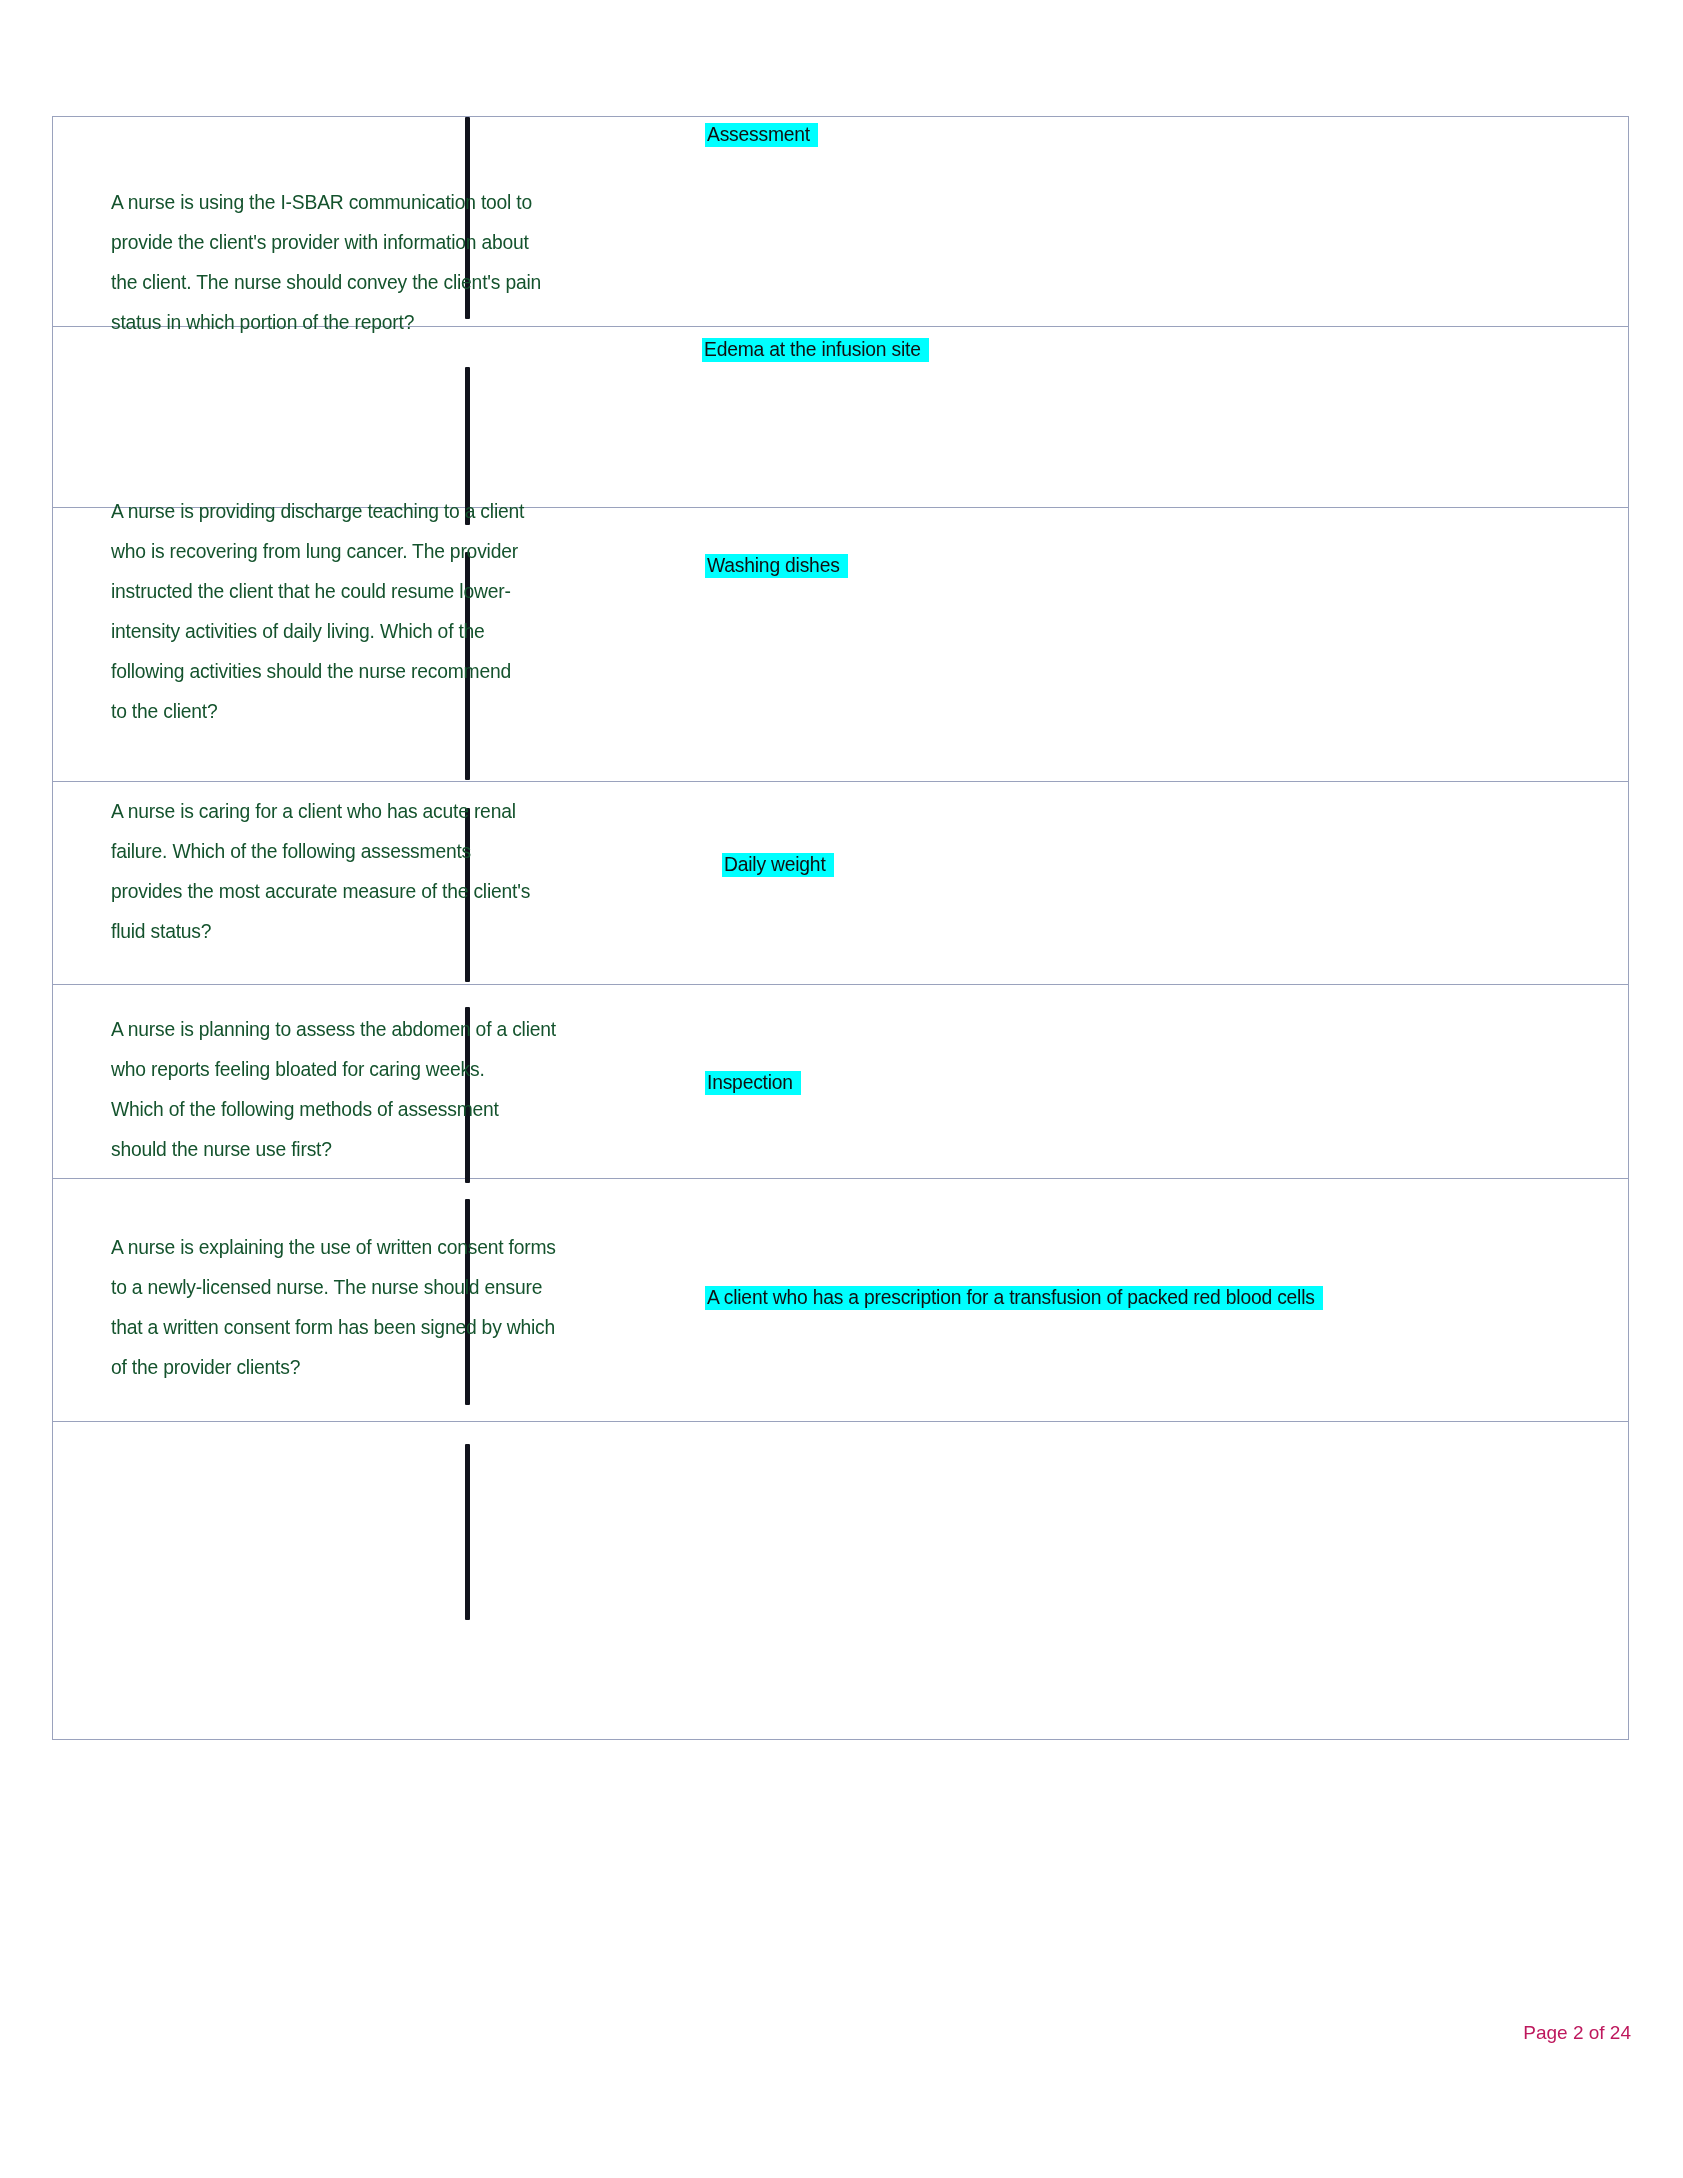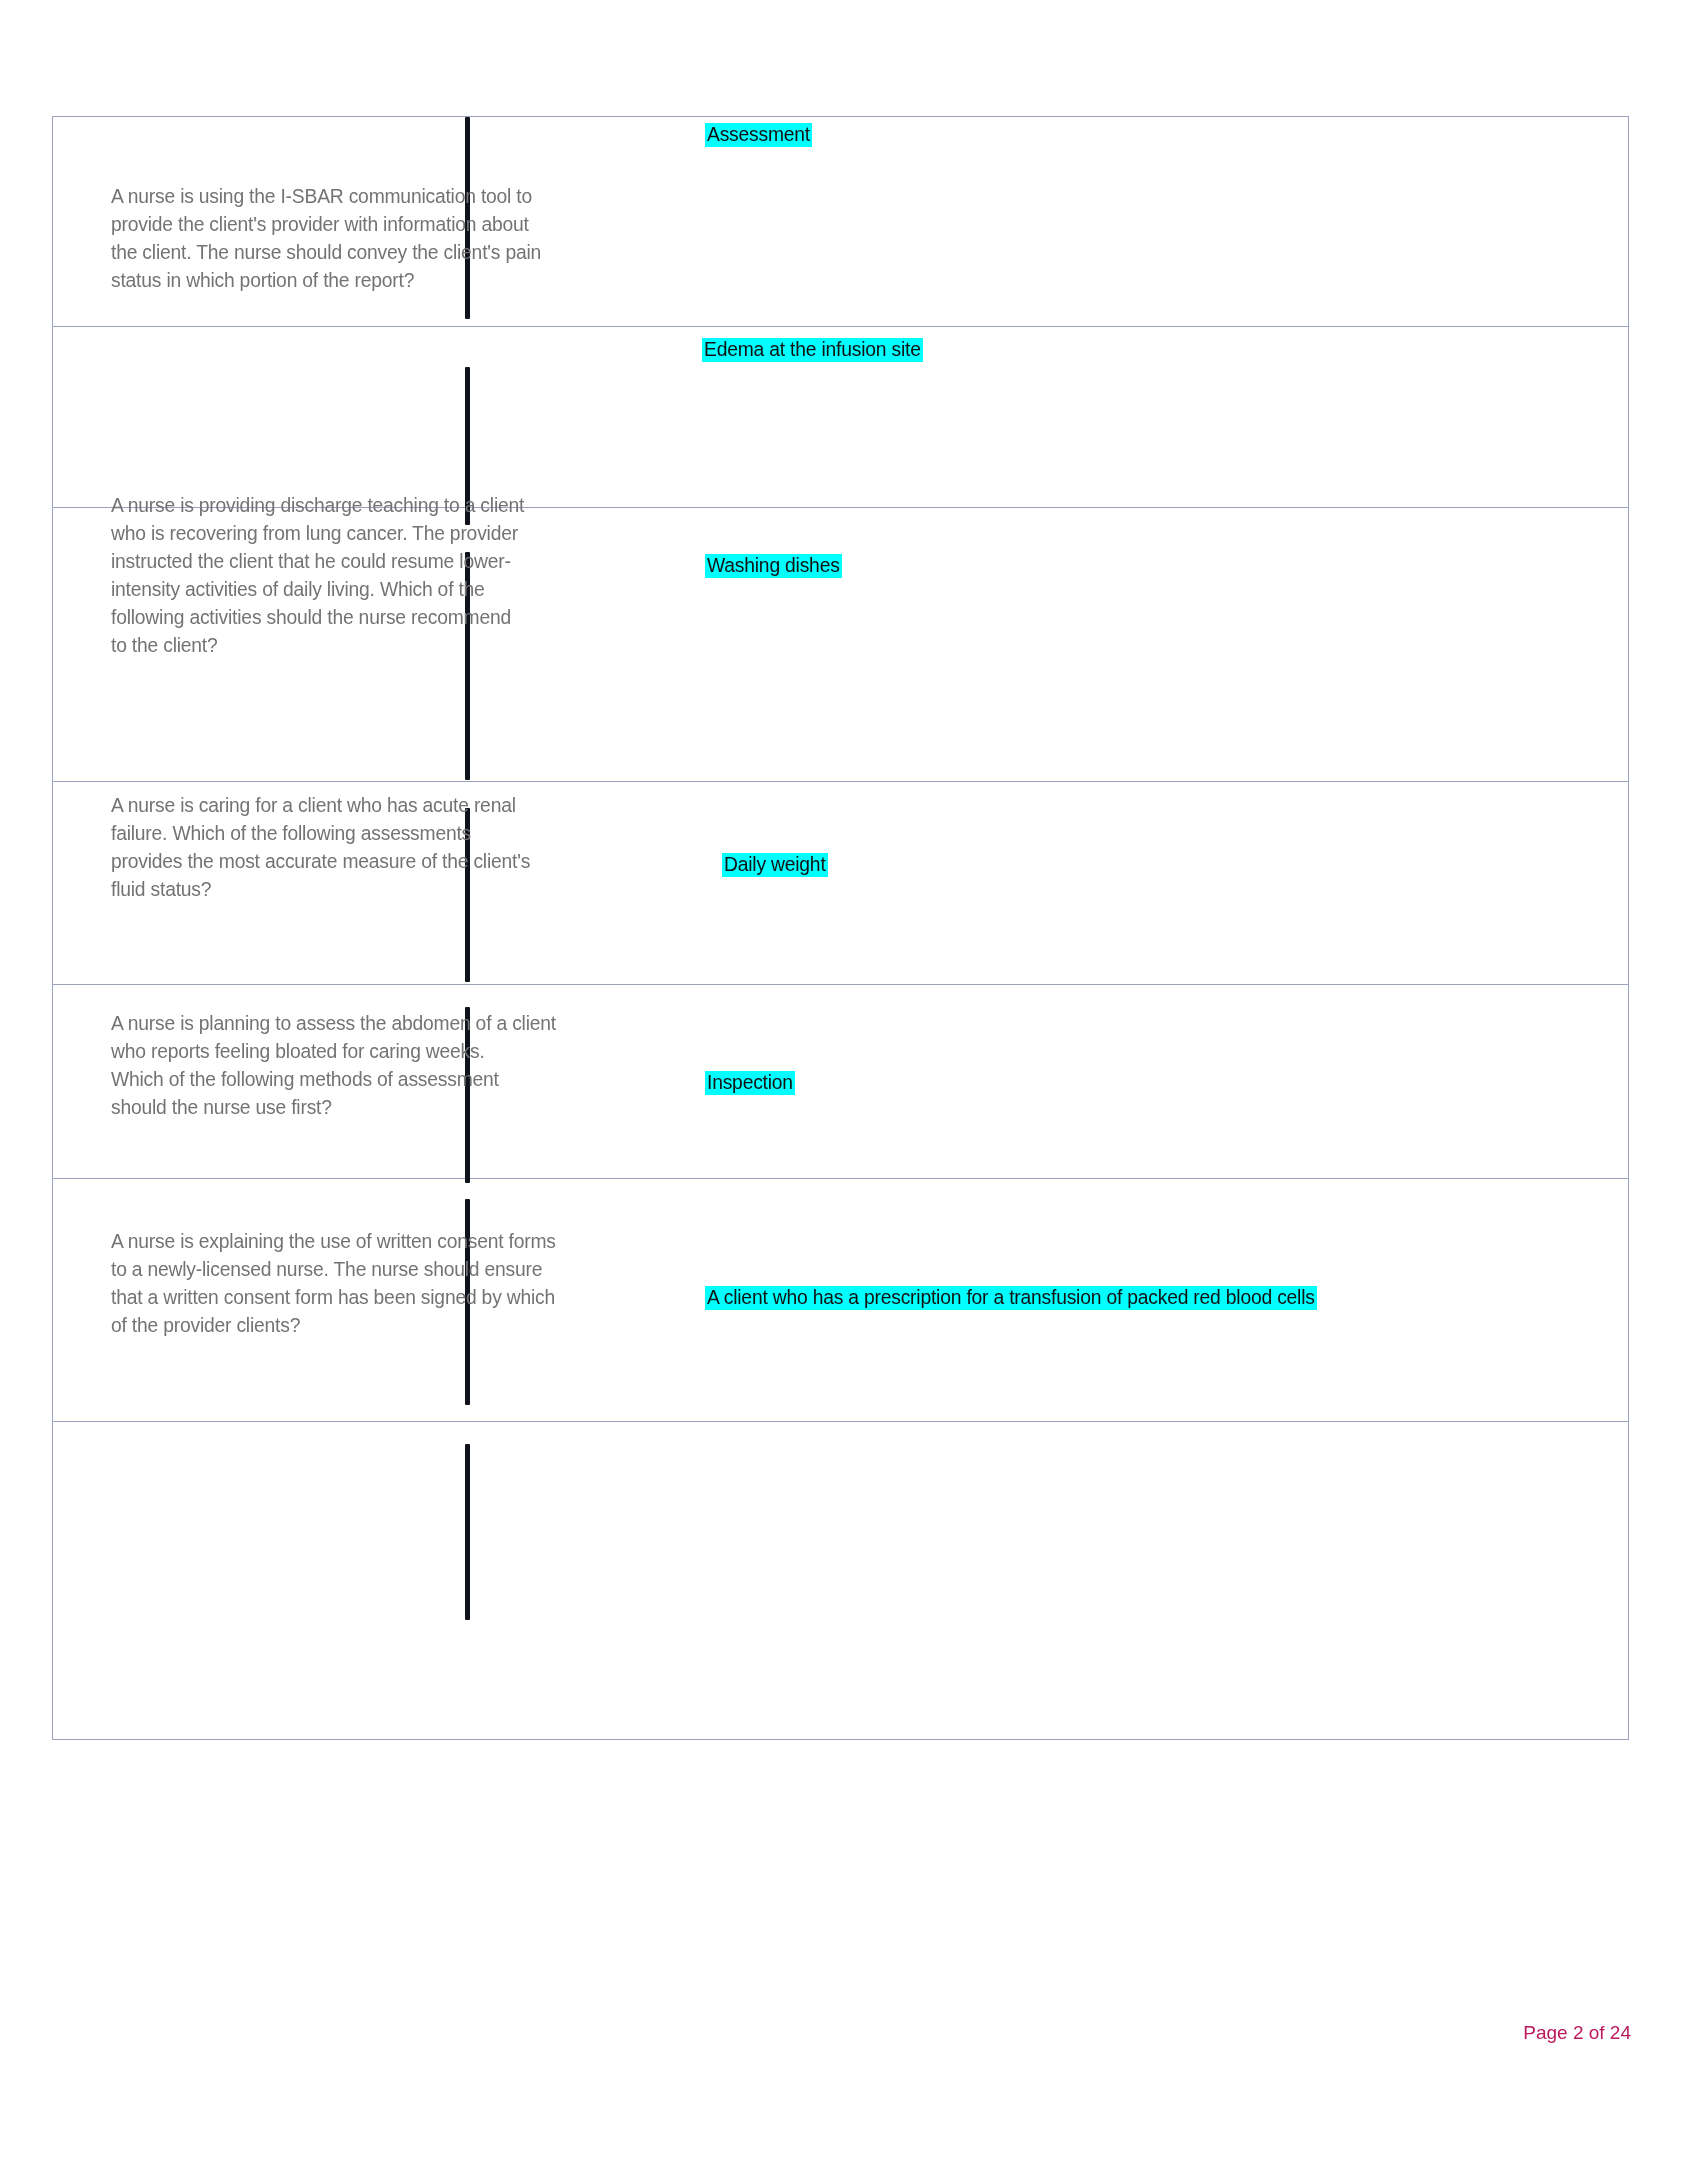--- a/index.html
+++ b/index.html
@@ -49,40 +49,40 @@
     width: 5px;
     background: #11131c;
     border-radius: 1px;
   }
 
   
   .qtext {
     position: absolute;
     left: 0;
     width: 554px;
-    color: #737373;
+    color: #14532d;
     font-family: "Liberation Sans", sans-serif;
     font-size: 19.3px;
-    line-height: 28px;
+    line-height: 40px;
     letter-spacing: -0.2px;
     white-space: pre-line;
   }
 
   .atext {
     position: absolute;
     color: #111111;
     font-family: "Liberation Sans", sans-serif;
     font-size: 19.3px;
     line-height: 27px;
     letter-spacing: -0.2px;
     white-space: nowrap;
   }
   .atext > span {
     background: #00ffff;
-    padding: 1px 2px 2px 2px;
+    padding: 1px 8px 2px 2px;
     box-decoration-break: clone;
     -webkit-box-decoration-break: clone;
   }
 
   
   #footer {
     position: absolute;
     right: 52px;
     top: 2022px;
     width: 396px;

